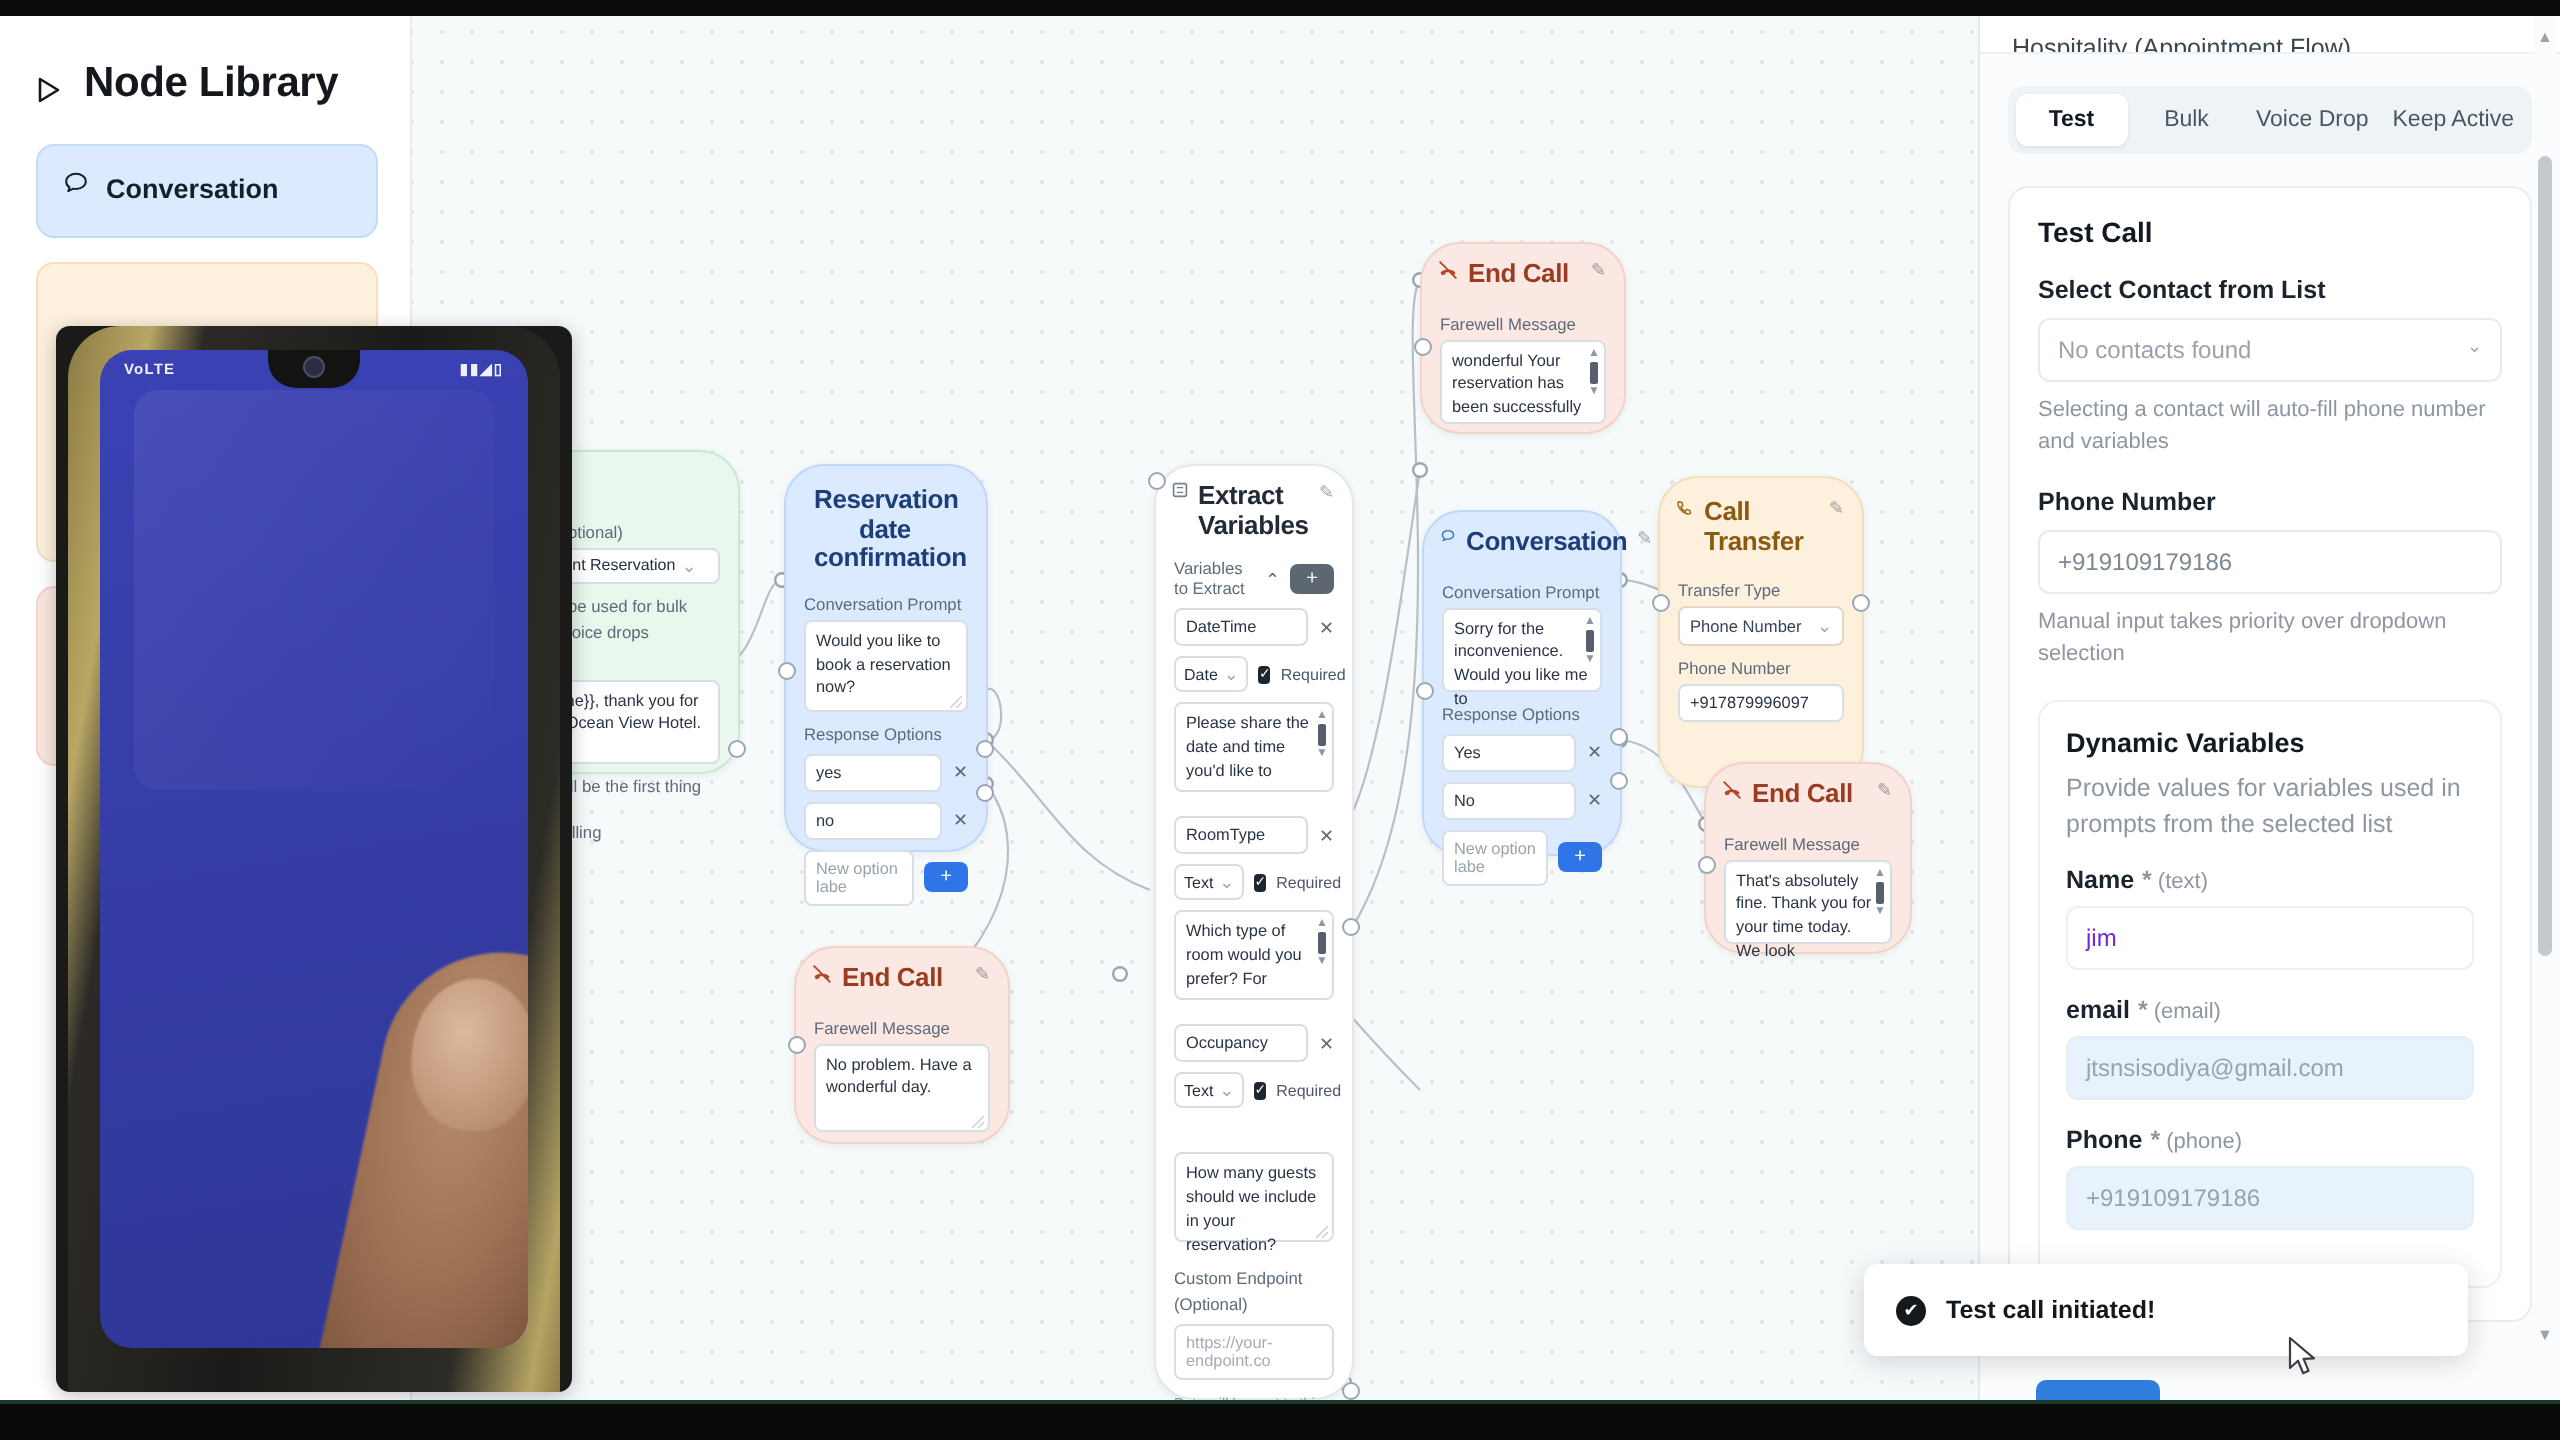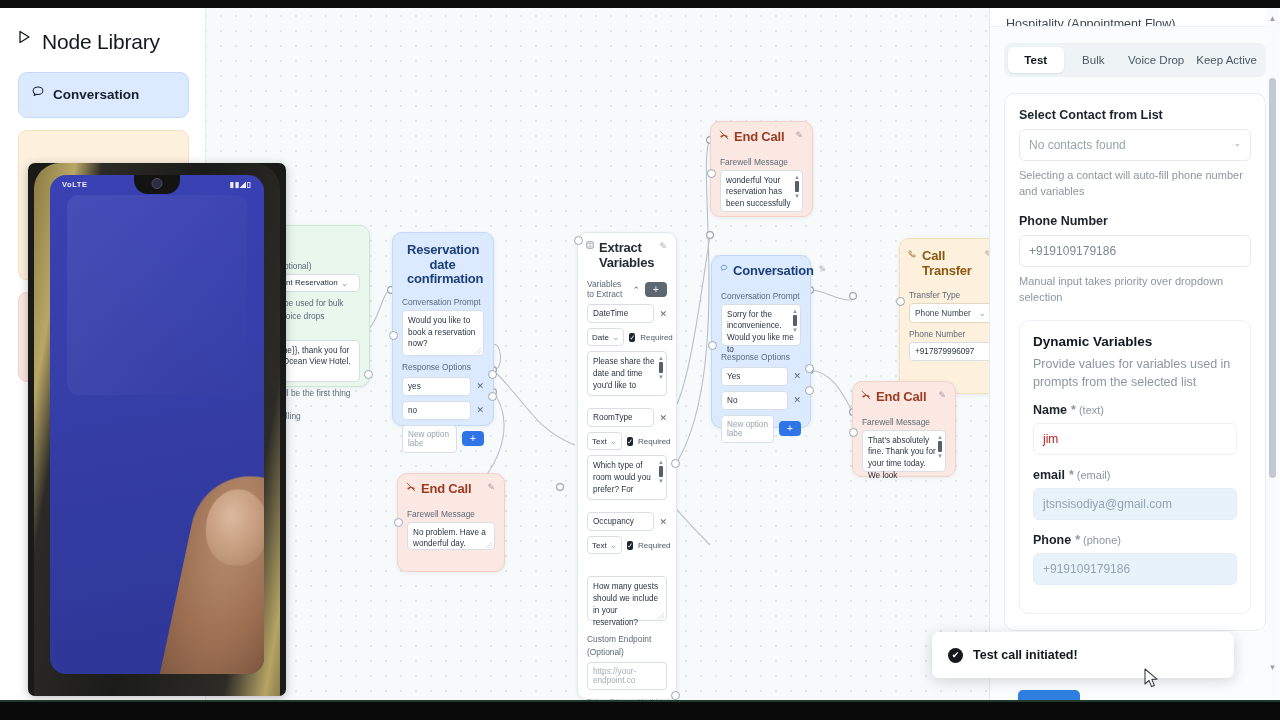--- a/index.html
+++ b/index.html
@@ -10,23 +10,23 @@
     -webkit-font-smoothing:antialiased;
   }
   .app{position:absolute;inset:0;background:#ffffff;}
 
   
   .library{
     position:absolute;left:0;top:0;width:205px;height:700px;
     background:#ffffff;border-right:1px solid #e7eaee;z-index:30;
   }
   .library-title{
-    display:flex;align-items:flex-start;gap:10px;
+    display:flex;align-items:flex-end;gap:10px;
     padding:30px 0 0 18px;
-    font-size:21px;font-weight:400;color:#14181d;letter-spacing:-0.2px;
+    font-size:21px;font-weight:700;color:#14181d;letter-spacing:-0.2px;
   }
   .tri-icon{display:inline-block;width:14px;height:16px;position:relative;}
   .tri-icon svg{display:block;}
   .lib-card{
     margin:18px 16px 0 18px;border-radius:9px;padding:12px 12px 14px;
     box-sizing:border-box;
   }
   .lib-card.conversation{background:#dbeafe;border:1px solid #c3dbfb;}
   .lib-card-head{display:flex;align-items:center;gap:8px;}
   .lib-card-title{font-size:13.5px;font-weight:700;color:#16202c;}
@@ -45,21 +45,21 @@
     position:absolute;left:205px;top:0;right:290px;height:700px;
     background:#f7fafb;
     background-image:
        radial-gradient(circle at 1px 1px, #dfe5e9 1px, transparent 0);
     background-size:15px 15px;
     overflow:hidden;
   }
   .edges{position:absolute;inset:0;pointer-events:none;}
 
   .node{
-    position:absolute;border-radius:10px;box-sizing:border-box;
+    position:absolute;border-radius:20px;box-sizing:border-box;
     box-shadow:0 1px 4px rgba(20,30,45,.07);
     font-size:9px;color:#243040;
   }
   .node-head{
     display:flex;align-items:flex-start;gap:5px;
     padding:8px 9px 2px 8px;
   }
   .node-title{font-size:13px;font-weight:700;line-height:1.12;letter-spacing:-0.2px;}
   .node-pencil{margin-left:auto;font-size:9px;opacity:.45;}
   .node-body{padding:4px 9px 9px 9px;}
@@ -161,21 +161,21 @@
     margin:10px 0 0;border:1px solid #eceff3;border-radius:10px;
     padding:13px 13px 15px;background:#fff;
   }
   .dyn h4{margin:0 0 7px;font-size:13.5px;font-weight:700;color:#121922;}
   .dyn p{margin:0 0 12px;font-size:12.5px;line-height:1.42;color:#8d96a1;}
   .var-label{font-size:12.5px;font-weight:700;color:#1b232c;margin-bottom:6px;}
   .var-label .req{color:#8d96a1;font-weight:700;margin:0 3px 0 4px;}
   .var-label .typ{color:#8d96a1;font-weight:400;font-size:11px;}
   .var-input{
     border:1px solid #edf0f3;border-radius:6px;padding:8px 9px;
-    font-size:12px;color:#b91c1c;margin-bottom:13px;background:#fff;
+    font-size:12px;color:#6d28d9;margin-bottom:13px;background:#fff;
   }
   .var-input.blue{background:#e8f2fb;border-color:#e2eef9;color:#95a3b2;}
 
   .submit-btn{
     position:absolute;left:28px;bottom:-8px;width:62px;height:18px;
     background:#2f7fe0;border-radius:5px 5px 0 0;
   }
 
   
   .rp-scroll{
@@ -476,21 +476,21 @@
           <svg width="10" height="10" viewBox="0 0 12 12">
               <path d="M1.5 7.5c2-2.5 7-2.5 9 0l-.8 1.6-2-.4-.3-1.2c-1-.3-1.9-.3-2.8 0l-.3 1.2-2 .4z" fill="#b04a2a"></path>
               <path d="M1 1l10 10" stroke="#b04a2a" stroke-width="1.1"></path>
             </svg>
         </span>
         <span class="node-title">End Call</span>
         <span class="node-pencil">✎</span>
       </div>
       <div class="node-body">
         <div class="fld-label">Farewell Message</div>
-        <div class="txtbox" style="height:28px">
+        <div class="txtbox" style="height:44px">
           <span>No problem. Have a wonderful day.</span>
           <svg class="resize" viewBox="0 0 6 6">
               <path d="M6 0 L0 6 M6 3 L3 6" stroke="#98a3ae" stroke-width=".8"></path>
             </svg>
         </div>
       </div>
       <div class="port" style="left:-4px;top:44px;"></div>
     </div>
 
     <div class="node n-red" style="left:505px;top:121px;width:103px;height:96px;">
@@ -550,21 +550,21 @@
         <div class="row">
           <div class="inp" style="flex:1;color:#98a3ae">New option labe</div>
           <span class="plus">+</span>
         </div>
       </div>
       <div class="port" style="left:-4px;top:85px;"></div>
       <div class="port" style="right:-4px;top:108px;"></div>
       <div class="port" style="right:-4px;top:130px;"></div>
     </div>
 
-    <div class="node n-orange" style="left:694px;top:238px;width:103px;height:156px;">
+    <div class="node n-orange" style="left:624px;top:238px;width:103px;height:156px;">
       <div class="node-head" style="padding-top:10px">
         <span>
           <svg width="9" height="9" viewBox="0 0 12 12">
               <path d="M2 2.5l2 .6.5 2-1.2.9c.6 1.3 1.6 2.3 2.9 2.9l.9-1.2 2 .5.6 2c-.3.3-.8.5-1.4.5C5.3 10.7 1.3 6.7 1.3 3.9c0-.6.2-1.1.7-1.4z" fill="none" stroke="#a2691b" stroke-width="1"></path>
             </svg>
         </span>
         <span class="node-title">Call Transfer</span>
         <span class="node-pencil">✎</span>
       </div>
       <div class="node-body">
@@ -613,20 +613,21 @@
     </div>
 
     <div class="tabs">
       <div class="tab t1">Test</div>
       <div class="tab t2">Bulk</div>
       <div class="tab t3">Voice Drop</div>
       <div class="tab t4">Keep Active</div>
     </div>
 
     <div class="card">
+      <h3>Test Call</h3>
 
       <div class="f-label">Select Contact from List</div>
       <div class="f-input">
         <span>No contacts found</span>
         <span class="chev">⌄</span>
       </div>
       <div class="f-hint">Selecting a contact will auto-fill phone number and variables</div>
 
       <div class="f-label">Phone Number</div>
       <div class="f-input filled">

